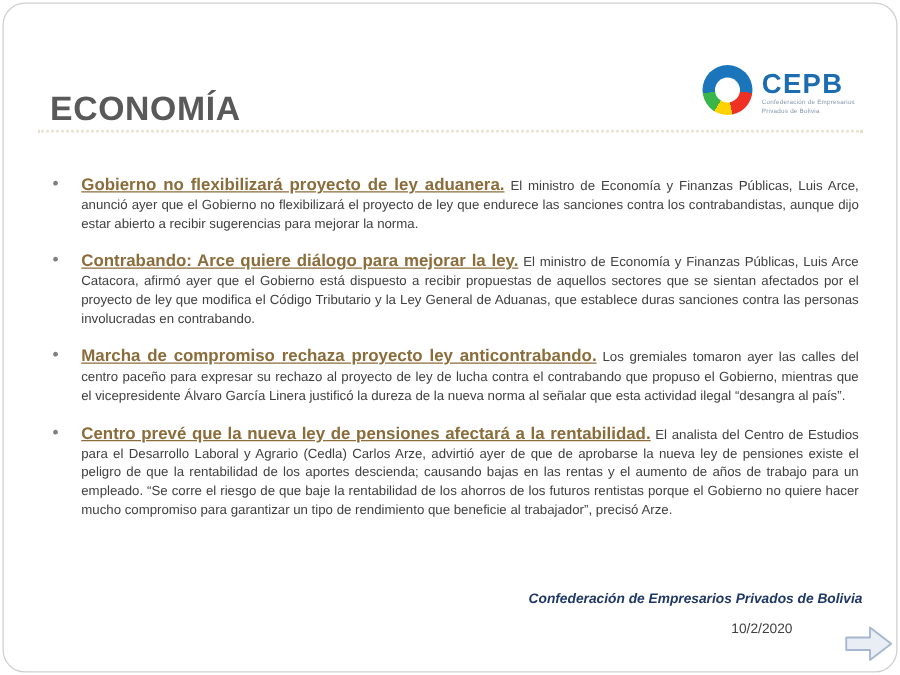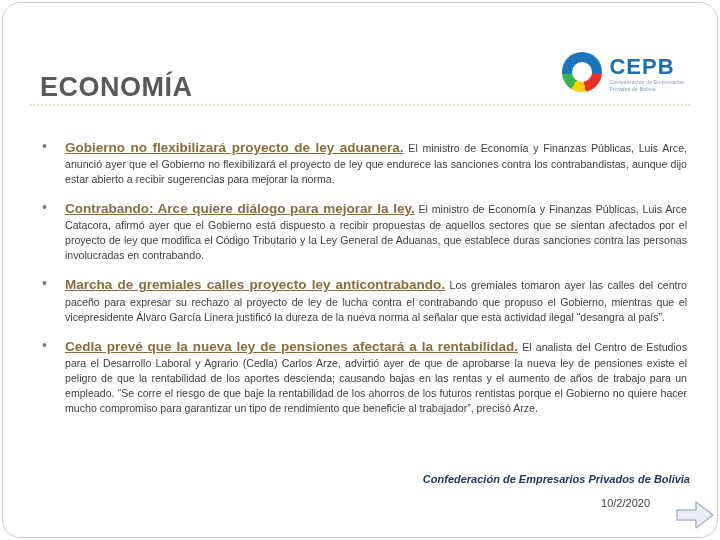--- a/index.html
+++ b/index.html
@@ -109,21 +109,21 @@
     position: absolute;
     right: 30px;
     top: 473px;
     font-size: 11px;
     font-weight: bold;
     font-style: italic;
     color: #1f3864;
   }
   .footer-date {
     position: absolute;
-    right: 70px;
+    right: 86px;
     top: 497px;
     font-size: 11px;
     color: #404040;
   }
   .next-arrow {
     position: absolute;
     right: 5px;
     bottom: 10px;
     width: 40px;
     height: 30px;
@@ -150,25 +150,25 @@
 <ul class="bullets">
   <li>
     <span class="bullet-heading">Gobierno no flexibilizará proyecto de ley aduanera.</span>
     <span class="bullet-body">El ministro de Economía y Finanzas Públicas, Luis Arce, anunció ayer que el Gobierno no flexibilizará el proyecto de ley que endurece las sanciones contra los contrabandistas, aunque dijo estar abierto a recibir sugerencias para mejorar la norma.</span>
   </li>
   <li>
     <span class="bullet-heading">Contrabando: Arce quiere diálogo para mejorar la ley.</span>
     <span class="bullet-body">El ministro de Economía y Finanzas Públicas, Luis Arce Catacora, afirmó ayer que el Gobierno está dispuesto a recibir propuestas de aquellos sectores que se sientan afectados por el proyecto de ley que modifica el Código Tributario y la Ley General de Aduanas, que establece duras sanciones contra las personas involucradas en contrabando.</span>
   </li>
   <li>
-    <span class="bullet-heading">Marcha de gremiales calles proyecto ley anticontrabando.</span>
+    <span class="bullet-heading">Marcha de compromiso rechaza proyecto ley anticontrabando.</span>
     <span class="bullet-body">Los gremiales tomaron ayer las calles del centro paceño para expresar su rechazo al proyecto de ley de lucha contra el contrabando que propuso el Gobierno, mientras que el vicepresidente Álvaro García Linera justificó la dureza de la nueva norma al señalar que esta actividad ilegal “desangra al país”.</span>
   </li>
   <li>
-    <span class="bullet-heading">Cedla prevé que la nueva ley de pensiones afectará a la rentabilidad.</span>
+    <span class="bullet-heading">Centro prevé que la nueva ley de pensiones afectará a la rentabilidad.</span>
     <span class="bullet-body">El analista del Centro de Estudios para el Desarrollo Laboral y Agrario (Cedla) Carlos Arze, advirtió ayer de que de aprobarse la nueva ley de pensiones existe el peligro de que la rentabilidad de los aportes descienda; causando bajas en las rentas y el aumento de años de trabajo para un empleado. “Se corre el riesgo de que baje la rentabilidad de los ahorros de los futuros rentistas porque el Gobierno no quiere hacer mucho compromiso para garantizar un tipo de rendimiento que beneficie al trabajador”, precisó Arze.</span>
   </li>
 </ul>
 
 <div class="footer-org">Confederación de Empresarios Privados de Bolivia</div>
 <div class="footer-date">10/2/2020</div>
 
 <svg class="next-arrow" viewBox="0 0 40 30" xmlns="http://www.w3.org/2000/svg">
   <polygon points="2,10 21,10 21,2 38,15 21,28 21,20 2,20" fill="#e9eef5" stroke="#a6b7cf" stroke-width="1.5" stroke-linejoin="round"></polygon>
 </svg>

